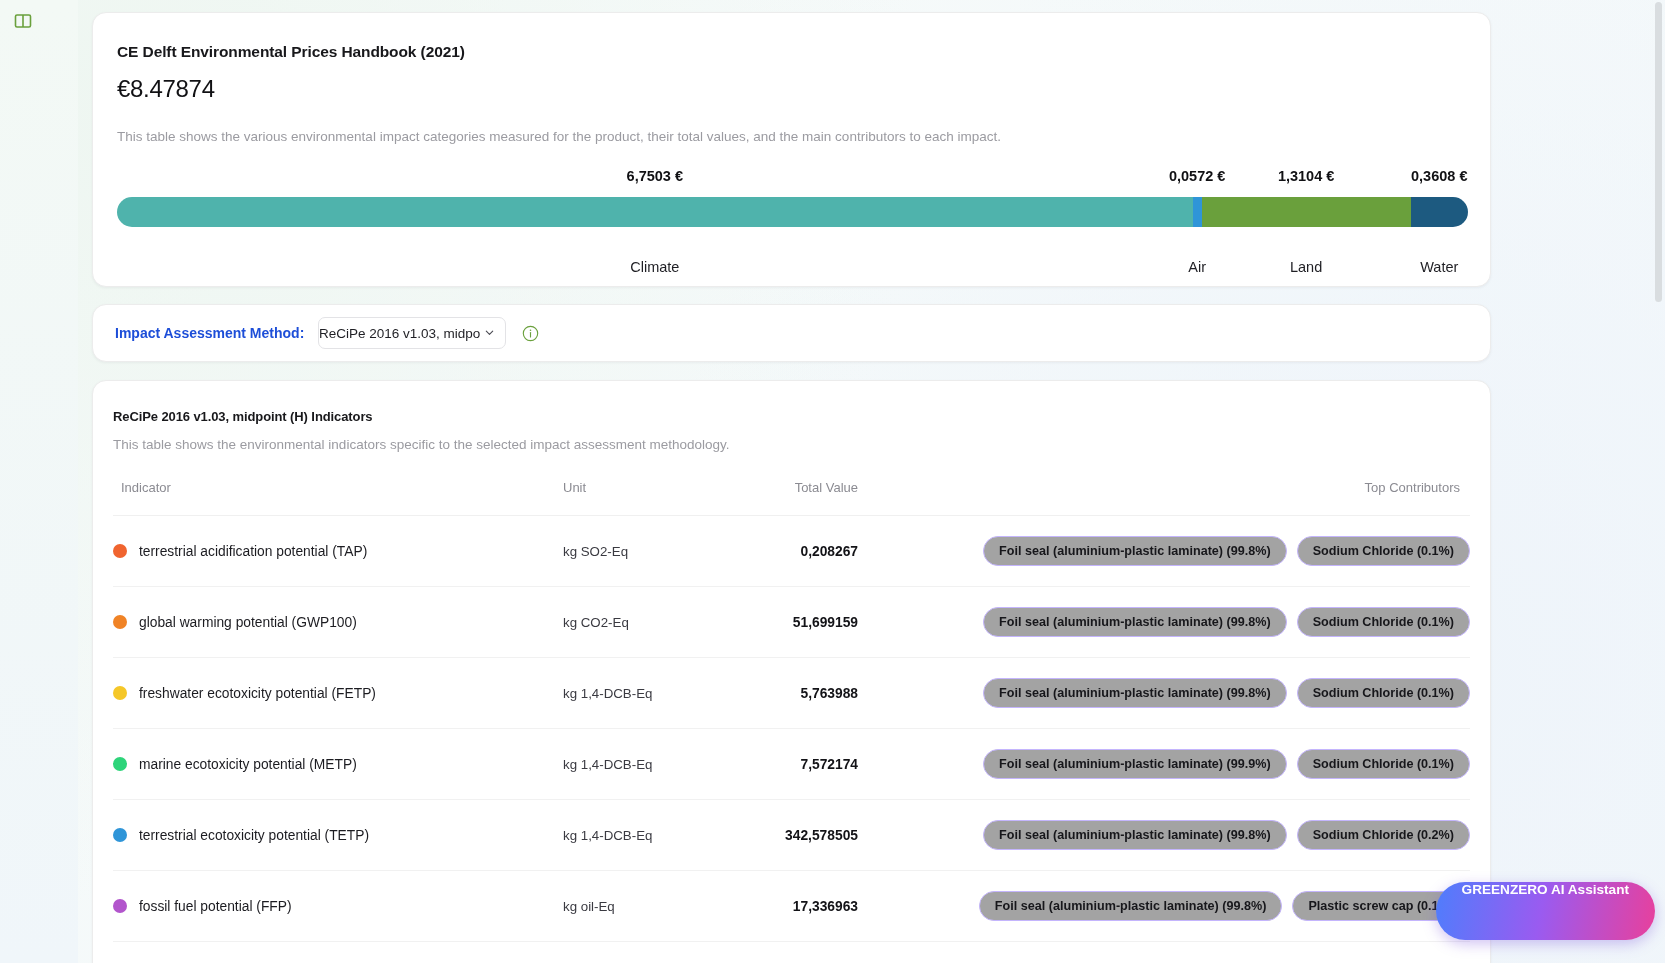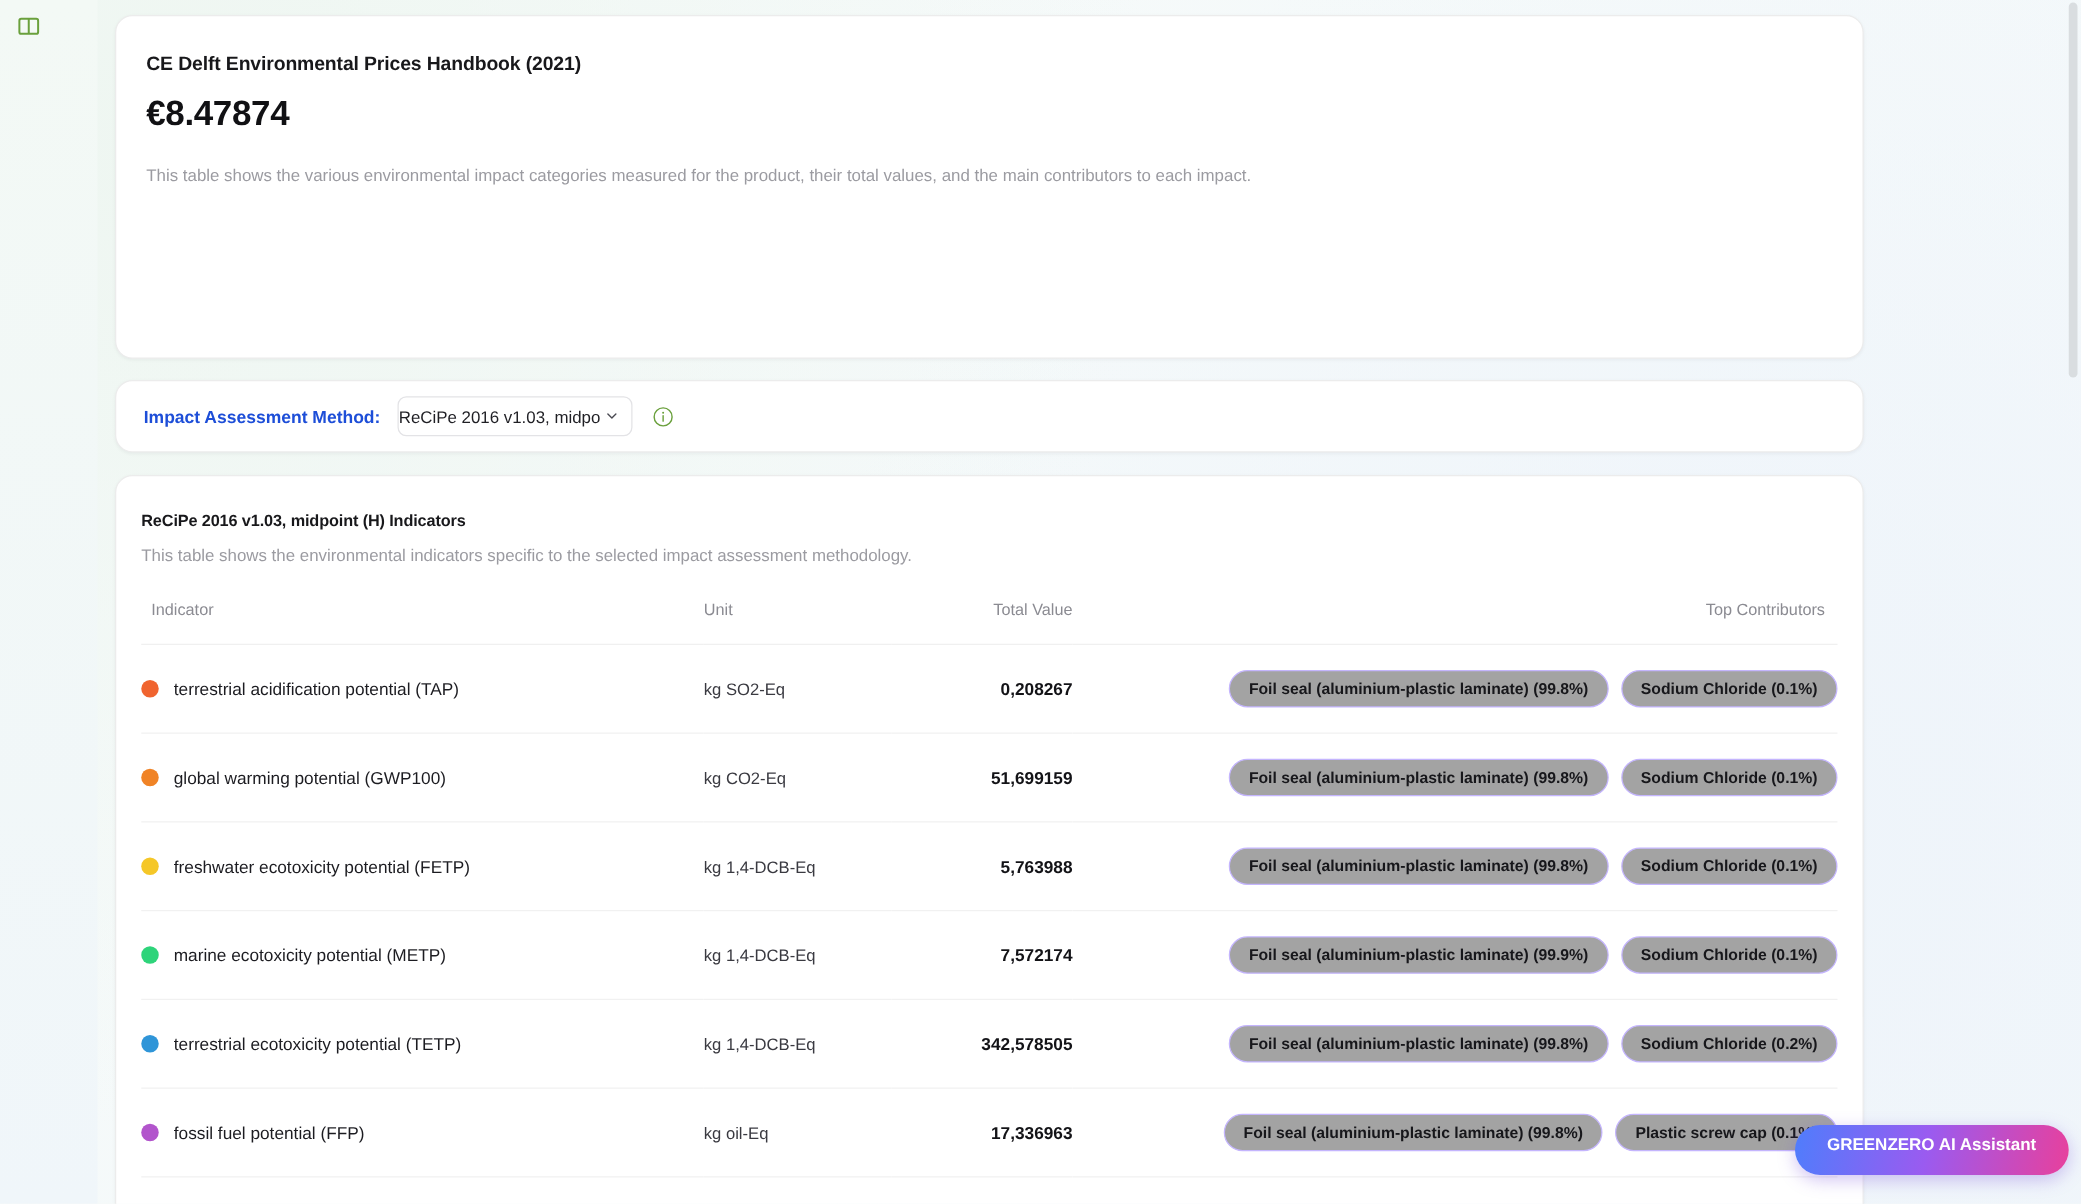--- a/index.html
+++ b/index.html
@@ -45,21 +45,21 @@
   
   #card-ce-delft {
     left: 14px; top: 12px; width: 1399px; height: 275px;
     padding: 30px 24px 0 24px;
   }
   #ce-delft-title {
     font-size: 15.5px; font-weight: 700; color: #18181b;
     letter-spacing: -0.1px;
   }
   #ce-delft-total {
-    font-size: 28px; font-weight: 700; color: #111114;
+    font-size: 24px; font-weight: 400; color: #111114;
     margin-top: 14px; letter-spacing: -0.3px;
   }
   #ce-delft-desc {
     font-size: 13.5px; color: #9b9ba1; margin-top: 26px;
   }
 
   
   #impact-bar-block { position: relative; margin-top: 24px; height: 100px; }
   #bar-values { position: relative; height: 20px; }
   .bar-value {
@@ -154,22 +154,22 @@
     border: 1px solid #c4b5fd; border-radius: 999px;
     background: #a3a3a3;
     font-size: 12.6px; font-weight: 700; color: #17171b;
     padding: 7px 15px; white-space: nowrap;
     cursor: pointer;
   }
 
   
   #ai-assistant {
     position: absolute; right: 10px; bottom: 23px;
-    height: 40px; padding: 17px 26px;
-    display: flex; align-items: flex-end;
+    height: 58px; padding: 0 26px;
+    display: flex; align-items: flex-start;
     border-radius: 999px;
     background: linear-gradient(100deg, #4f7dfc 0%, #9a5bf0 48%, #e8409c 100%);
     color: #fff; font-size: 13.6px; font-weight: 700;
     box-shadow: 0 4px 14px rgba(124,83,222,0.35);
     cursor: pointer; white-space: nowrap;
     z-index: 40;
   }
 
   
   #page-scrollbar {
@@ -196,20 +196,40 @@
   </div>
 </div>
 
 <div id="main">
 
   <div class="card" id="card-ce-delft">
     <div id="ce-delft-title">CE Delft Environmental Prices Handbook (2021)</div>
     <div id="ce-delft-total">€8.47874</div>
     <div id="ce-delft-desc">This table shows the various environmental impact categories measured for the product, their total values, and the main contributors to each impact.</div>
 
+    <div id="impact-bar-block">
+      <div id="bar-values">
+          <div class="bar-value" style="left: 537.798px;">6,7503 €</div>
+          <div class="bar-value" style="left: 1080.15px;">0,0572 €</div>
+          <div class="bar-value" style="left: 1189.11px;">1,3104 €</div>
+          <div class="bar-value" style="left: 1322.25px;">0,3608 €</div>
+        </div>
+      <div id="bar-track">
+          <div class="bar-seg" style="width: 1075.6px; background: rgb(79, 179, 172);"></div>
+          <div class="bar-seg" style="width: 9.11427px; background: rgb(47, 149, 216);"></div>
+          <div class="bar-seg" style="width: 208.8px; background: rgb(106, 160, 60);"></div>
+          <div class="bar-seg" style="width: 57.49px; background: rgb(29, 90, 128);"></div>
+        </div>
+      <div id="bar-labels">
+          <div class="bar-label" style="left: 537.798px;">Climate</div>
+          <div class="bar-label" style="left: 1080.15px;">Air</div>
+          <div class="bar-label" style="left: 1189.11px;">Land</div>
+          <div class="bar-label" style="left: 1322.25px;">Water</div>
+        </div>
+    </div>
   </div>
 
   <div class="card" id="card-method">
     <span id="method-label">Impact Assessment Method:</span>
     <div id="method-select">
       <span>ReCiPe 2016 v1.03, midpo</span>
       <span class="chev">
         <svg width="11" height="11" viewBox="0 0 12 12" fill="none">
           <path d="M2.5 4.5 L6 8 L9.5 4.5" stroke="#4a4a52" stroke-width="1.2" stroke-linecap="round" stroke-linejoin="round"></path>
         </svg>

